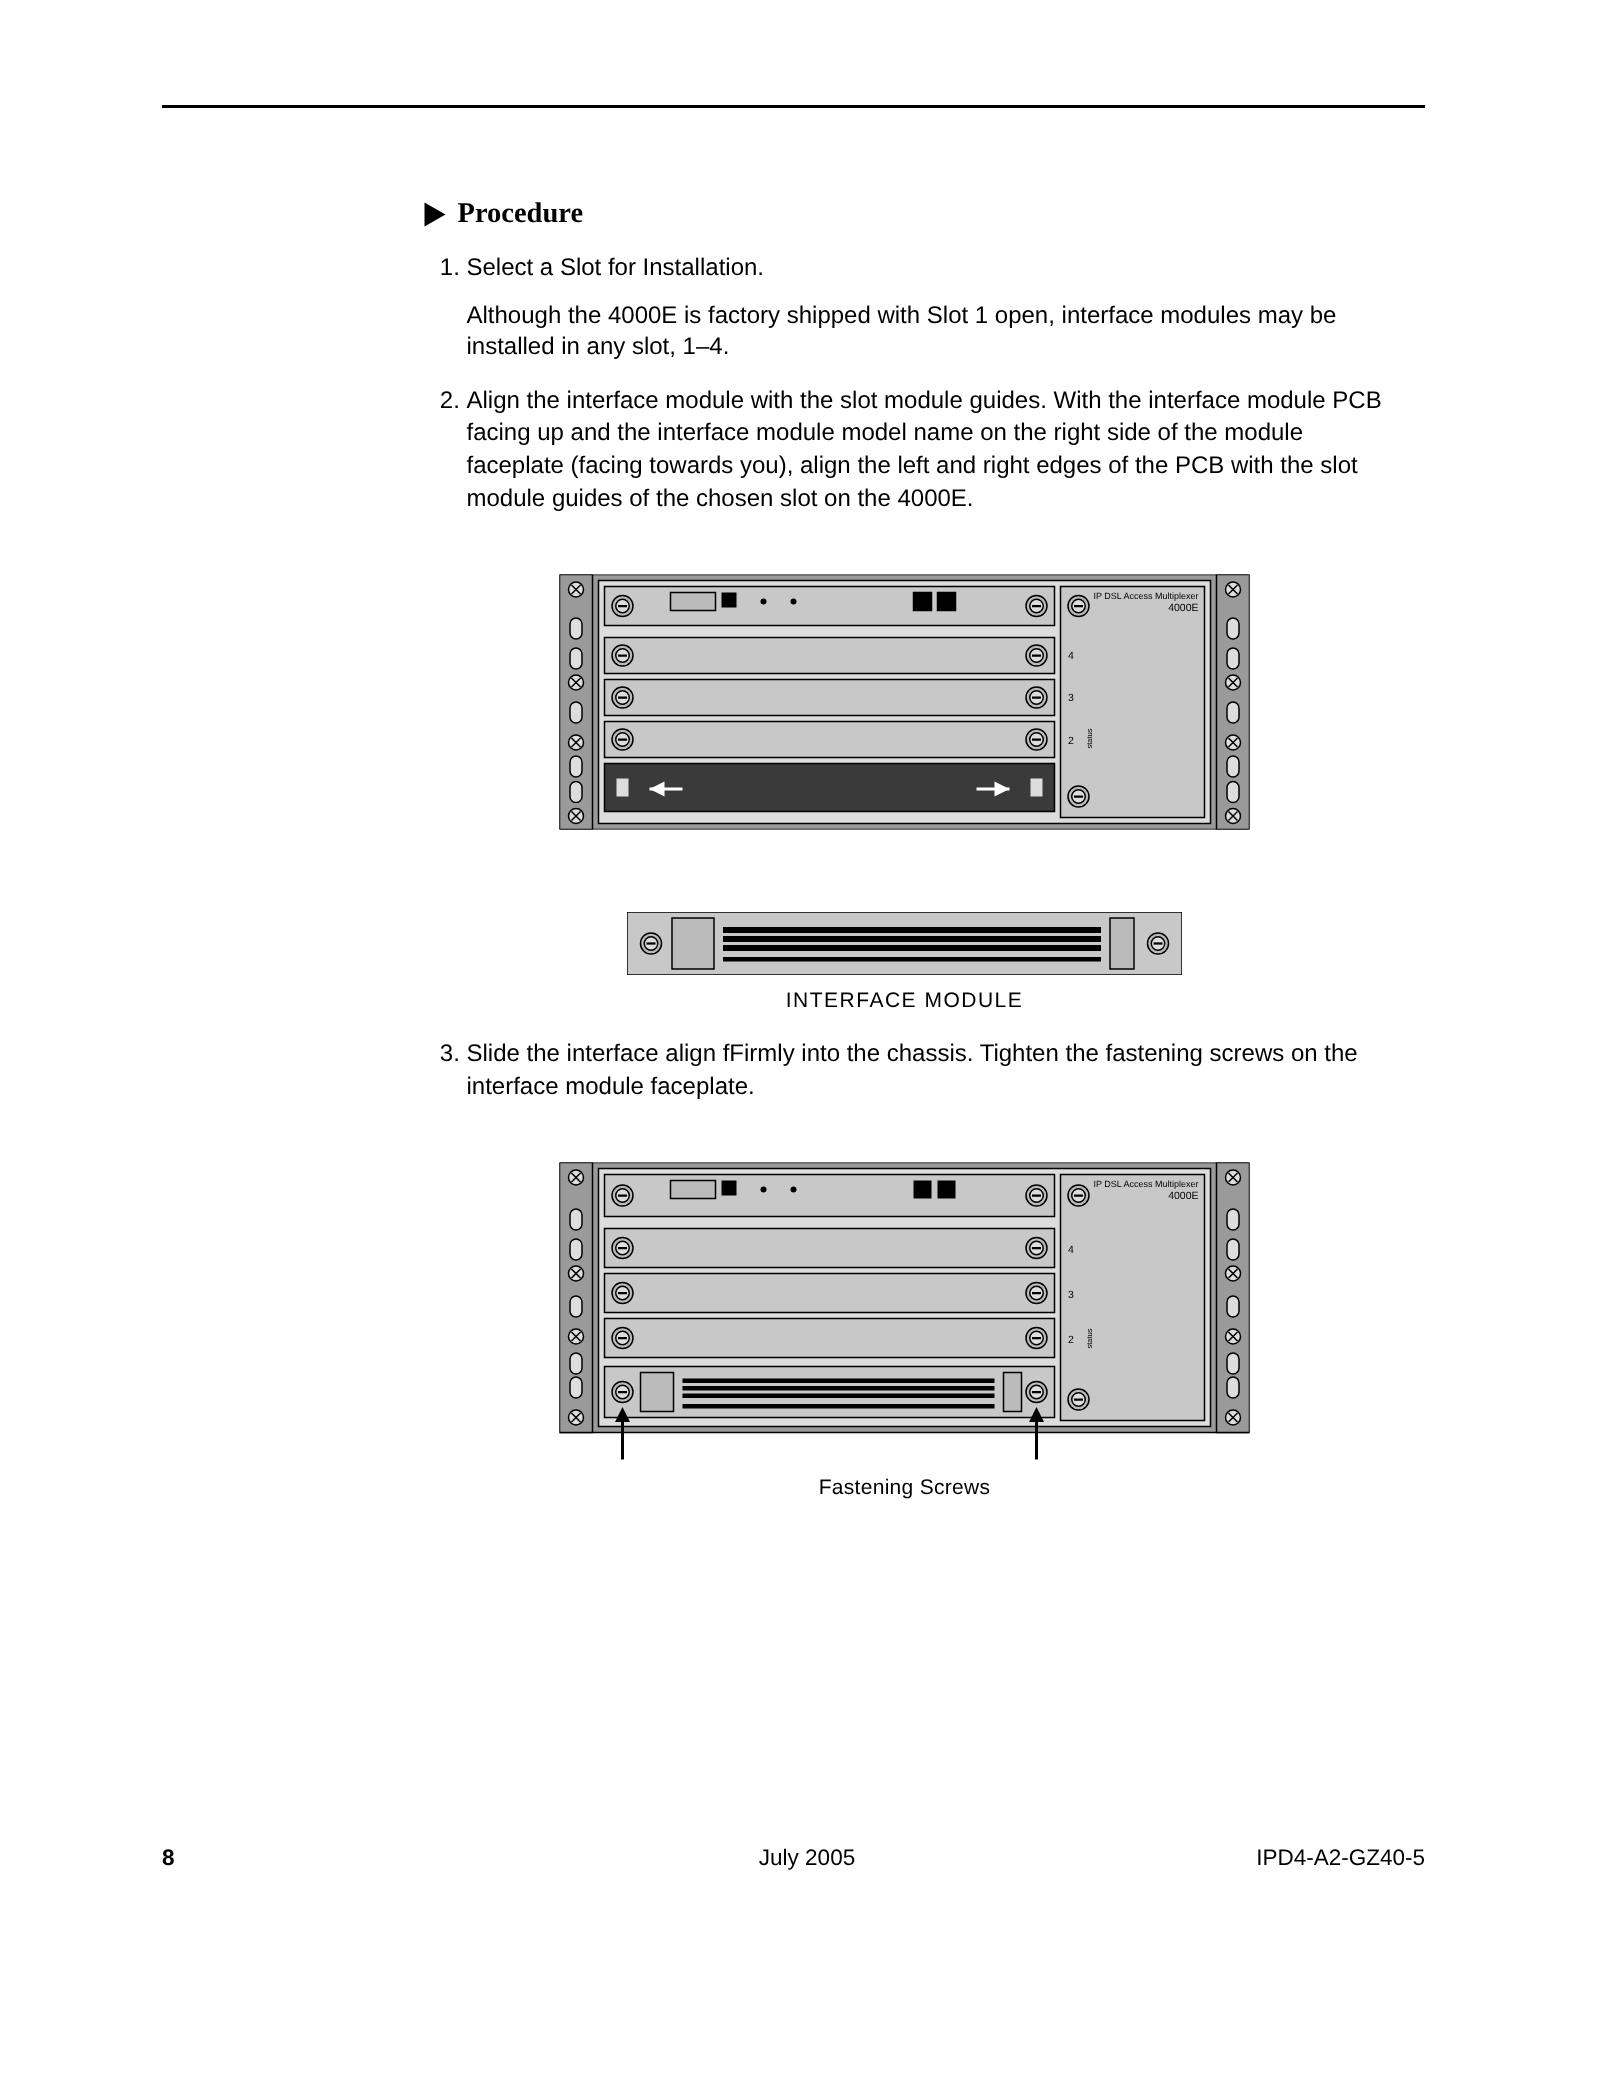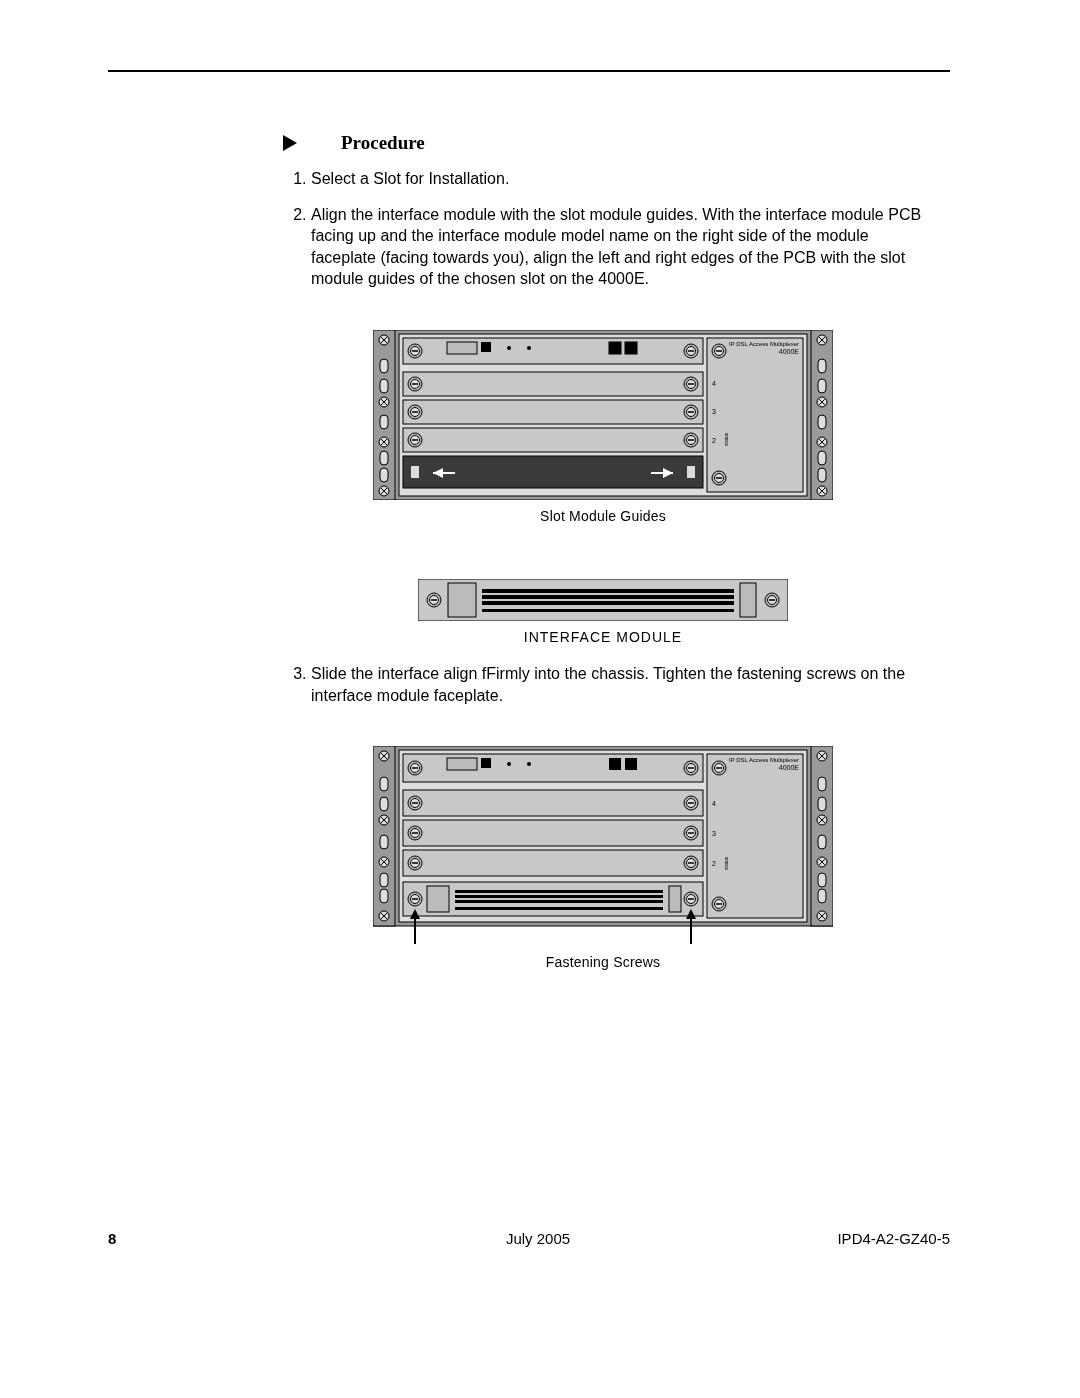--- a/index.html
+++ b/index.html
@@ -24,21 +24,20 @@
   }
   .content {
     margin-left: 175px;
     margin-top: 60px;
     width: 640px;
   }
   .procline {
     display: flex;
     align-items: center;
     margin-bottom: 14px;
-    gap: 36px;
   }
   .tri {
     width: 0; height: 0;
     border-top: 8px solid transparent;
     border-bottom: 8px solid transparent;
     border-left: 14px solid #000;
     margin-right: 8px;
   }
   .bold { font-weight: bold; font-family: "Times New Roman", serif; font-size: 19px; }
   ol.steps { margin: 0 0 0 28px; padding: 0; }
@@ -72,20 +71,21 @@
 
   <div class="content">
     <div class="procline">
       <div class="tri"></div>
       <span class="bold">Procedure</span>
     </div>
 
     <ol class="steps">
       <li>
         <span>Select a Slot for Installation.</span>
+        <div class="para">Although the 4000E is factory shipped with Slot 1 open, interface modules may be installed in any slot, 1–4.</div>
       </li>
       <li>Align the interface module with the slot module guides. With the interface module PCB facing up and the interface module model name on the right  side of the module faceplate (facing towards you), align the left and right edges of the PCB with the slot module guides of the chosen slot on the 4000E.</li>
     </ol>
 
     <div class="figwrap" style="margin-top:40px;">
       <svg width="460" height="170" viewBox="0 0 460 170">
 
         <defs>
           <g id="screwhole">
             <circle r="5" fill="#ddd" stroke="#000"></circle>
@@ -161,21 +161,20 @@
 
         <rect x="30" y="126" width="300" height="32" fill="#3a3a3a" stroke="#000"></rect>
         <rect x="38" y="136" width="8" height="12" fill="#ddd"></rect>
         <rect x="314" y="136" width="8" height="12" fill="#ddd"></rect>
 
         <line x1="82" y1="143" x2="60" y2="143" stroke="#fff" stroke-width="2"></line>
         <polygon points="60,143 70,138 70,148" fill="#fff"></polygon>
         <line x1="278" y1="143" x2="300" y2="143" stroke="#fff" stroke-width="2"></line>
         <polygon points="300,143 290,138 290,148" fill="#fff"></polygon>
       </svg>
-      <div class="caption">Slot Module Guides</div>
     </div>
 
     <div class="figwrap" style="margin-top:55px;">
       <svg width="370" height="42" viewBox="0 0 370 42">
         <rect x="0" y="0" width="370" height="42" fill="#c8c8c8" stroke="#000"></rect>
         <use href="#thumb" x="16" y="21"></use>
         <use href="#thumb" x="354" y="21"></use>
         <rect x="30" y="4" width="28" height="34" fill="#bbb" stroke="#000"></rect>
         <rect x="322" y="4" width="16" height="34" fill="#bbb" stroke="#000"></rect>
 

